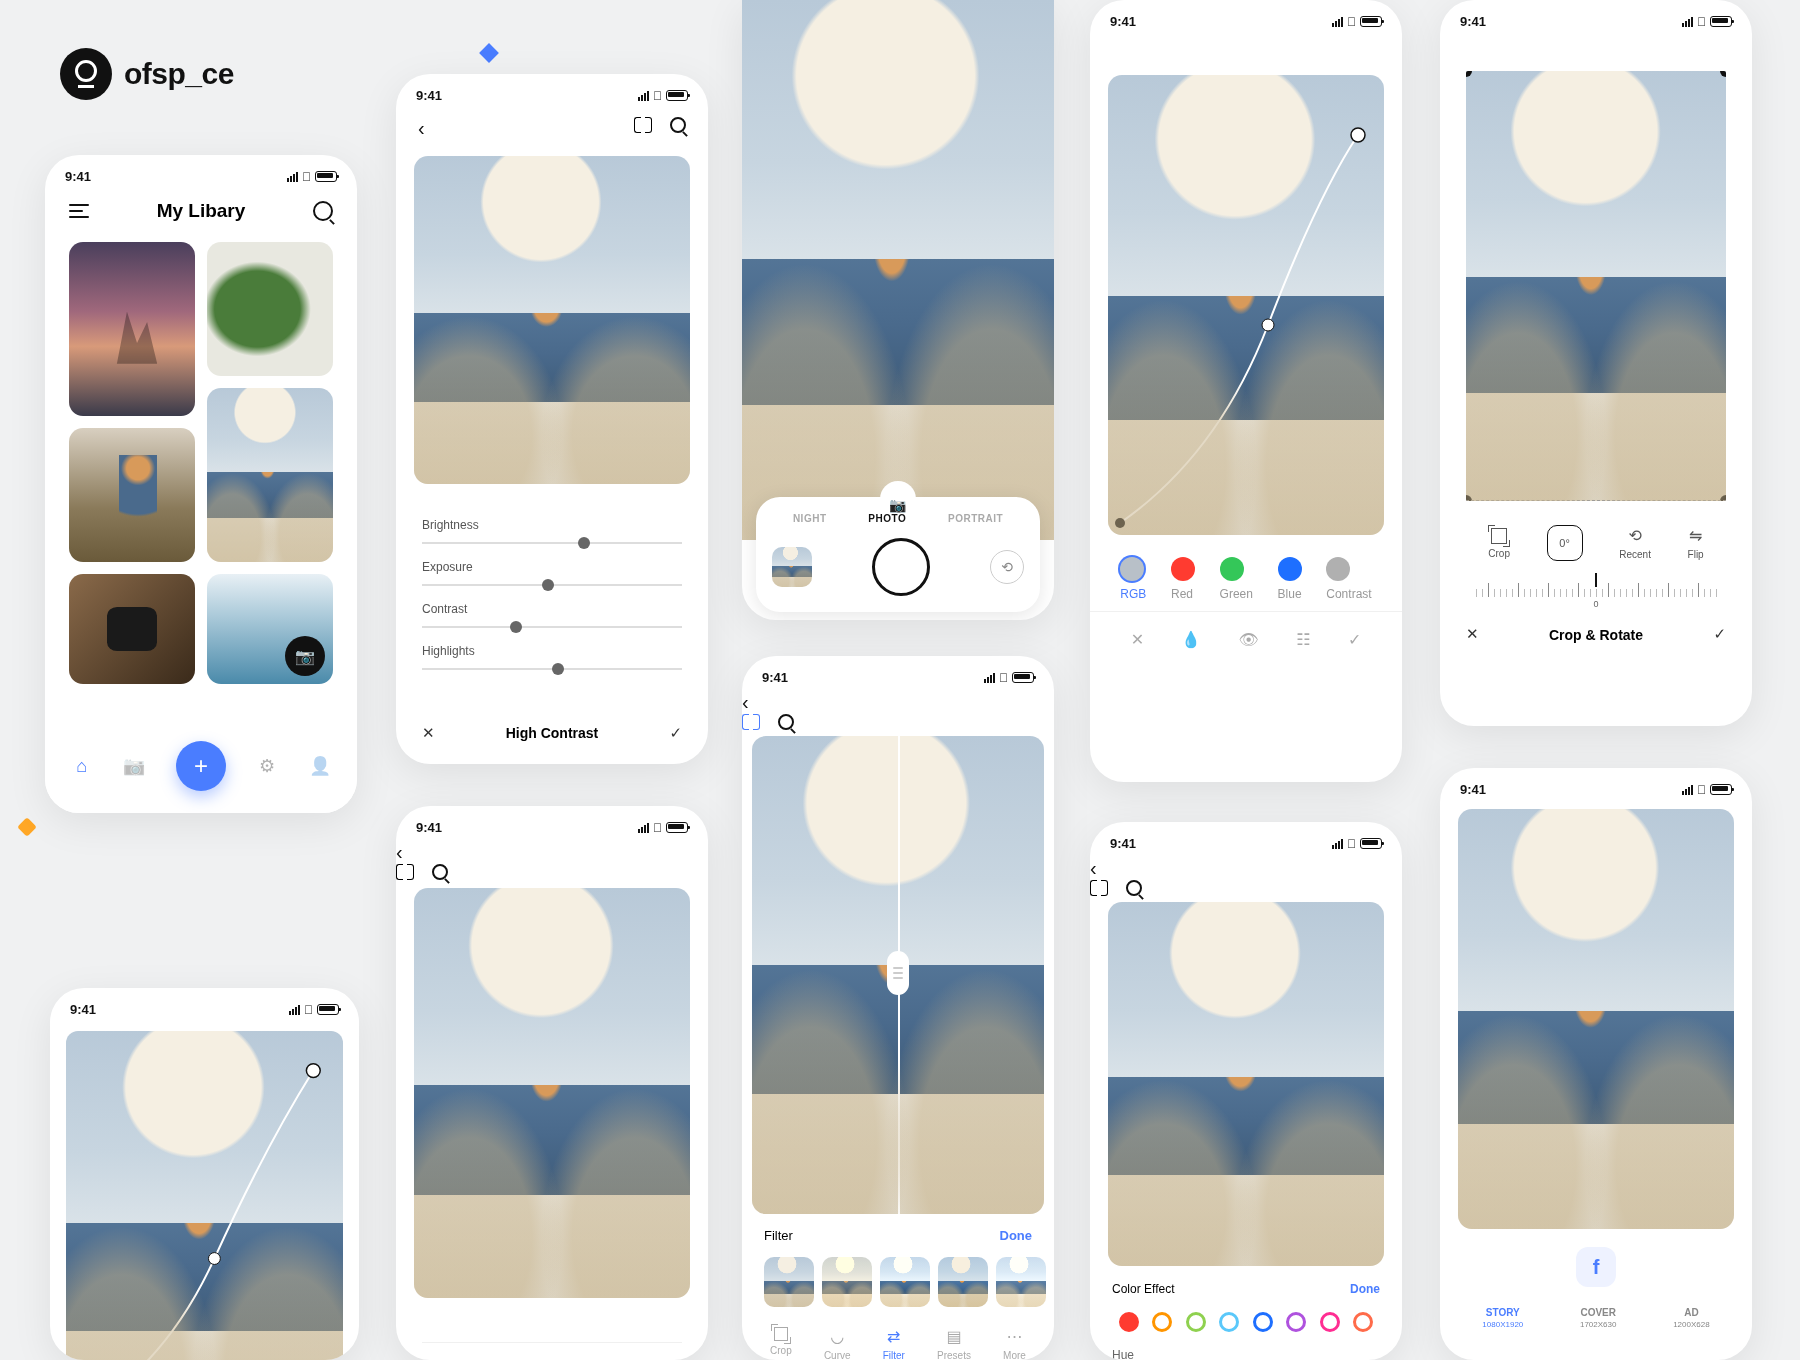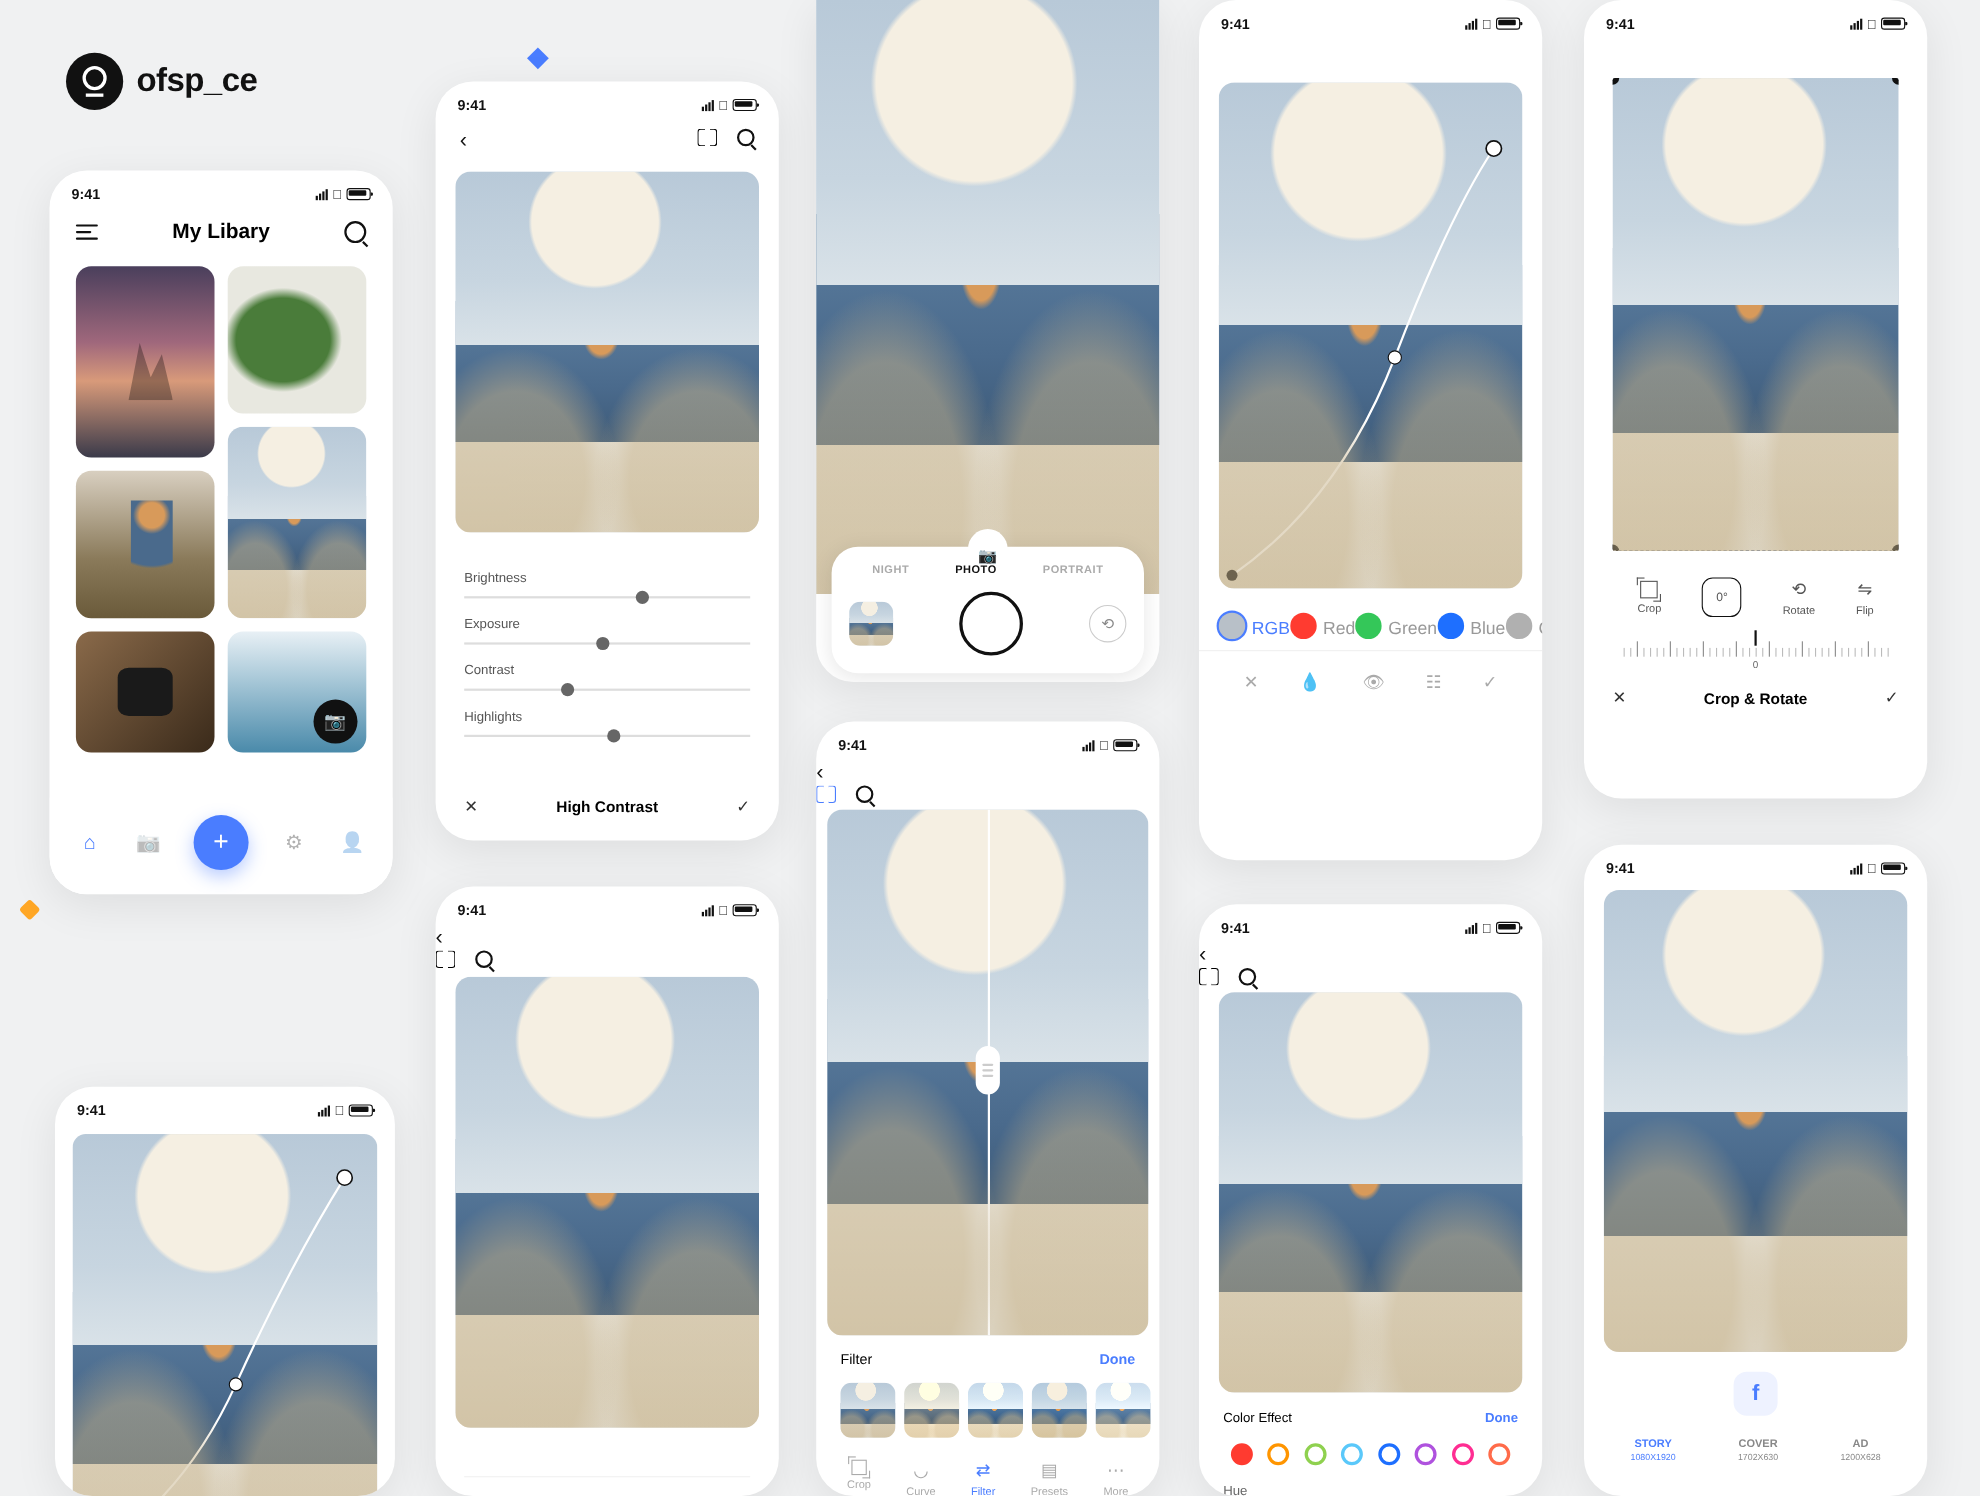--- a/index.html
+++ b/index.html
@@ -110,21 +110,21 @@
 .filter-head .done{color:#4a7dff;font-weight:600}
 .filter-strip{display:flex;gap:8px;padding:6px 22px;overflow:hidden}
 .filter-strip>div{width:50px;height:50px;border-radius:10px;flex-shrink:0}
 .tool-row{display:flex;justify-content:space-around;padding:14px 12px}
 .tool{display:flex;flex-direction:column;align-items:center;gap:4px;font-size:10px;color:#aaa}
 .tool.act{color:#4a7dff}
 
 .p7{left:1090px;top:0;width:312px;height:782px}
 .p7-photo{margin:40px 18px 12px;height:460px;border-radius:14px;position:relative}
 .rgb-row{display:flex;justify-content:space-around;padding:10px 18px}
-.rgb{display:flex;flex-direction:row;align-items:flex-end;gap:6px;font-size:16px;color:#999}
+.rgb{display:flex;flex-direction:column;align-items:flex-start;gap:6px;font-size:12px;color:#999}
 .rgb.act{color:#4a7dff}
 .rgb-c{width:24px;height:24px;border-radius:50%}
 .tool-icons{display:flex;justify-content:space-around;align-items:center;padding:18px 22px;border-top:1px solid #f0f0f0}
 .ti{font-size:16px;color:#aaa}
 
 .p8{left:1090px;top:822px;width:312px;height:538px}
 .p8-photo{margin:6px 18px;height:364px;border-radius:14px}
 .ce-head{display:flex;justify-content:space-between;padding:10px 22px;font-size:12px}
 .ce-head .done{color:#4a7dff;font-weight:600}
 .ce-row{display:flex;justify-content:space-around;padding:6px 22px}
@@ -527,21 +527,21 @@
  <div class="crop-tools">
   <div class="ct">
         <div class="icrop"></div>
         <span>Crop</span>
       </div>
   <div class="ct">
         <div class="ct-box">0°</div>
       </div>
   <div class="ct">
         <span style="font-size:16px">⟲</span>
-        <span>Rotate</span>
+        <span>Recent</span>
       </div>
   <div class="ct">
         <span style="font-size:16px">⇋</span>
         <span>Flip</span>
       </div>
  </div>
  <div class="ruler" id="ruler">
   <div class="mark"></div>
   <div class="zero">0</div>
  <span></span>

